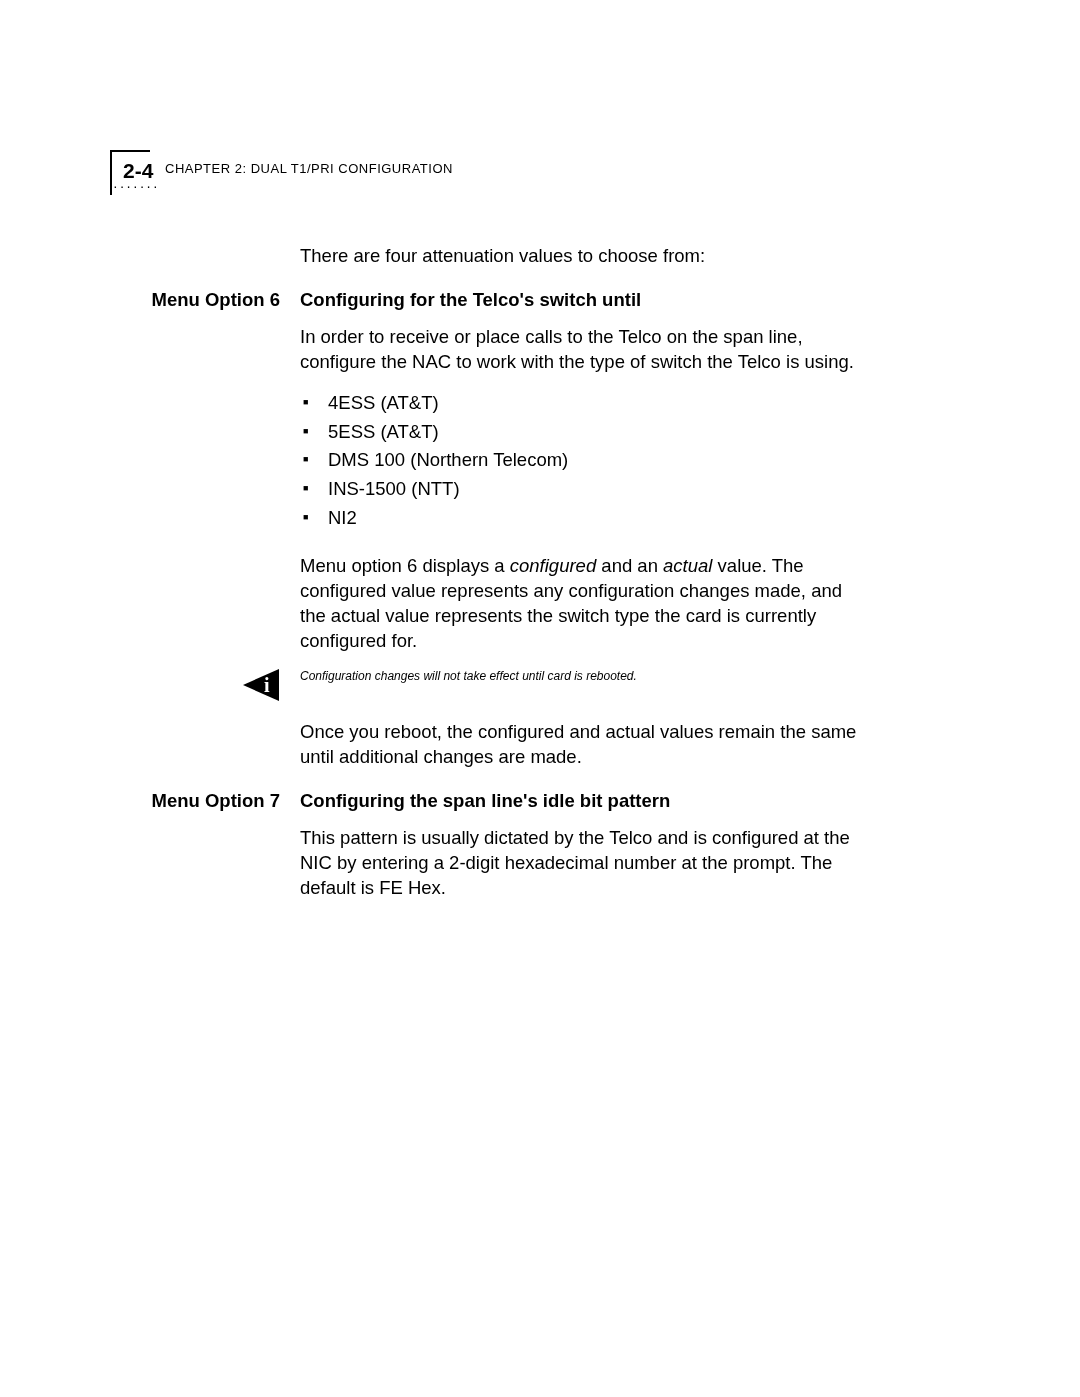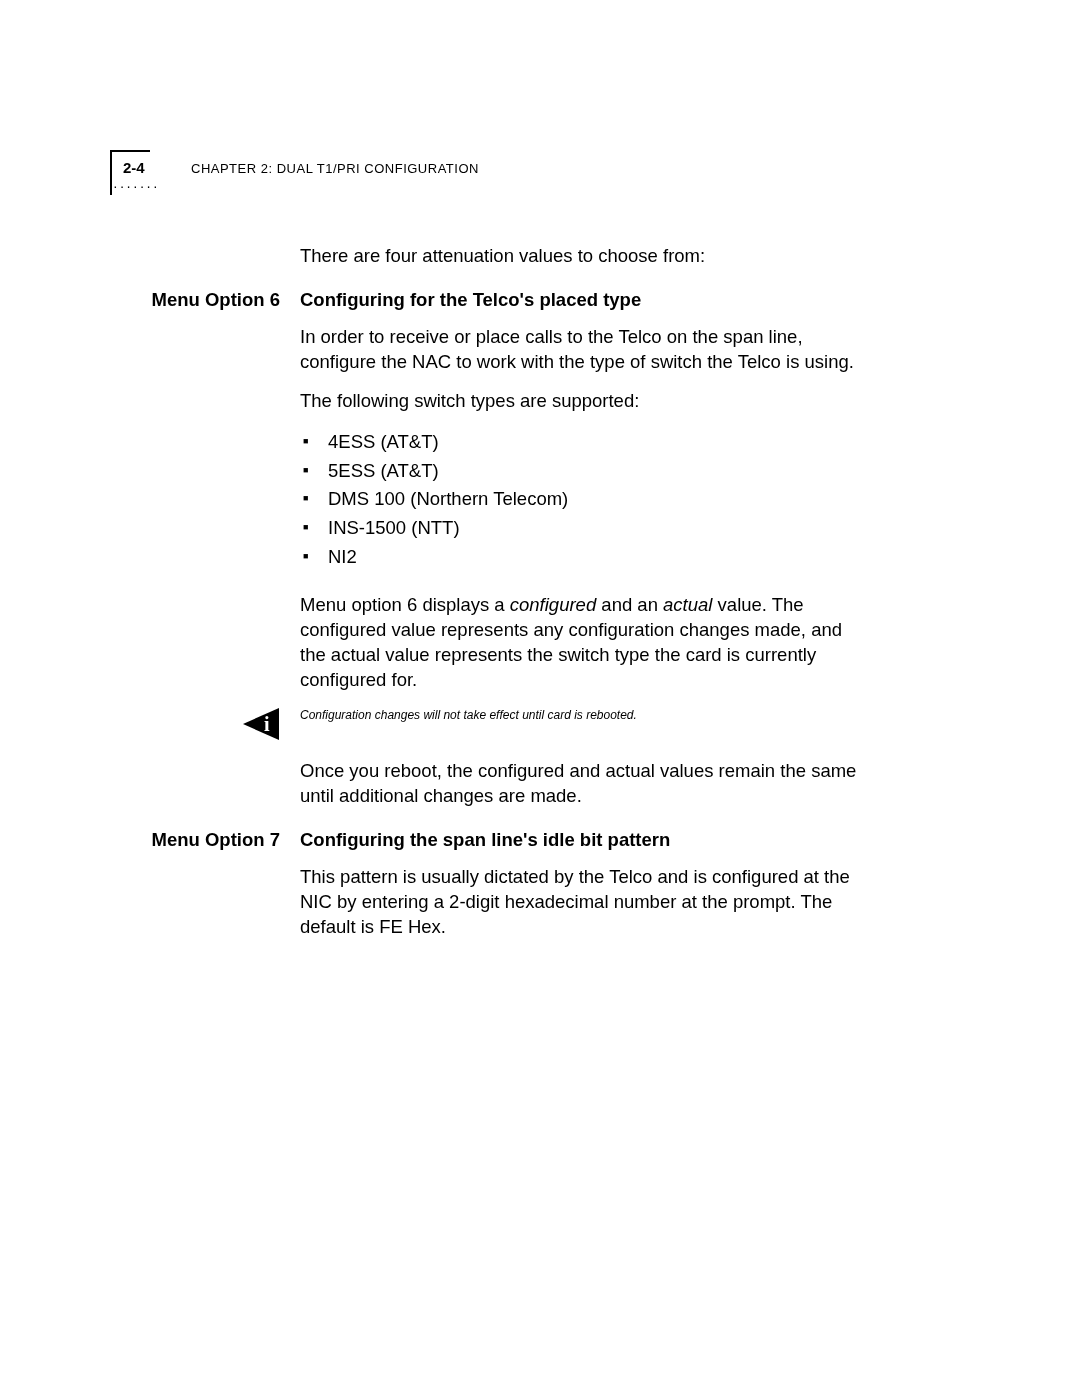--- a/index.html
+++ b/index.html
@@ -29,31 +29,30 @@
     position: absolute;
     top: 150px;
     left: 110px;
     height: 45px;
     border-left: 2px solid #000;
   }
   .page-num {
     position: absolute;
     top: 159px;
     left: 123px;
-    font-size: 15px;
+    font-size: 21px;
     font-weight: bold;
   }
   .chapter-title {
     position: absolute;
     top: 161px;
     left: 165px;
     font-size: 13px;
     font-variant: small-caps;
     letter-spacing: 0.5px;
-    margin-left: 26px;
   }
   .dots {
     position: absolute;
     top: 178px;
     left: 113px;
     font-size: 14px;
     letter-spacing: 2px;
     color: #000;
   }
   .content {
@@ -146,26 +145,25 @@
   <div class="dots">·······</div>
 
   <div class="content">
 
     <div class="body-col">
       <p class="para">There are four attenuation values to choose from:</p>
     </div>
 
     <div class="section-row">
       <div class="section-label">Menu Option 6</div>
-      <div class="section-title">Configuring for the Telco's placed type</div>
+      <div class="section-title">Configuring for the Telco's switch until</div>
     </div>
 
     <div class="body-col">
       <p class="para">In order to receive or place calls to the Telco on the span line, configure the NAC to work with the type of switch the Telco is using.</p>
-      <p class="para">The following switch types are supported:</p>
       <ul class="bullets">
         <li>4ESS (AT&amp;T)</li>
         <li>5ESS (AT&amp;T)</li>
         <li>DMS 100 (Northern Telecom)</li>
         <li>INS-1500 (NTT)</li>
         <li>NI2</li>
       </ul>
       <p class="para">
         <span>Menu option 6 displays a </span><span class="italic">configured</span><span> and an </span><span class="italic">actual</span><span> value. The configured value represents any configuration changes made, and the actual value represents the switch type the card is currently configured for.</span>
       </p>

